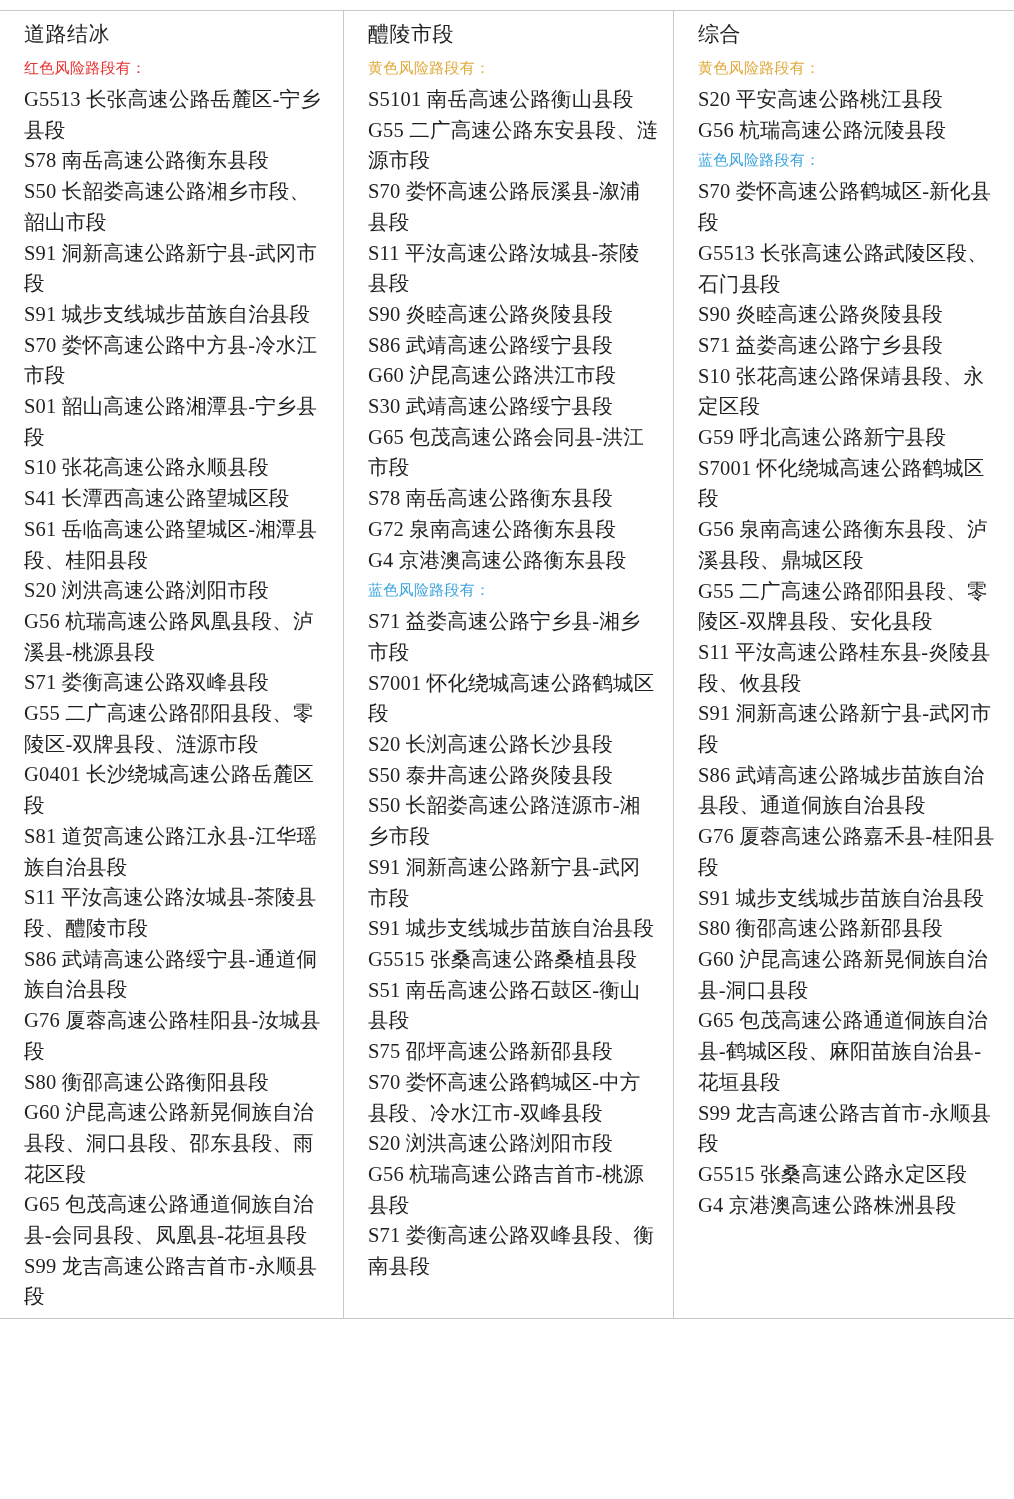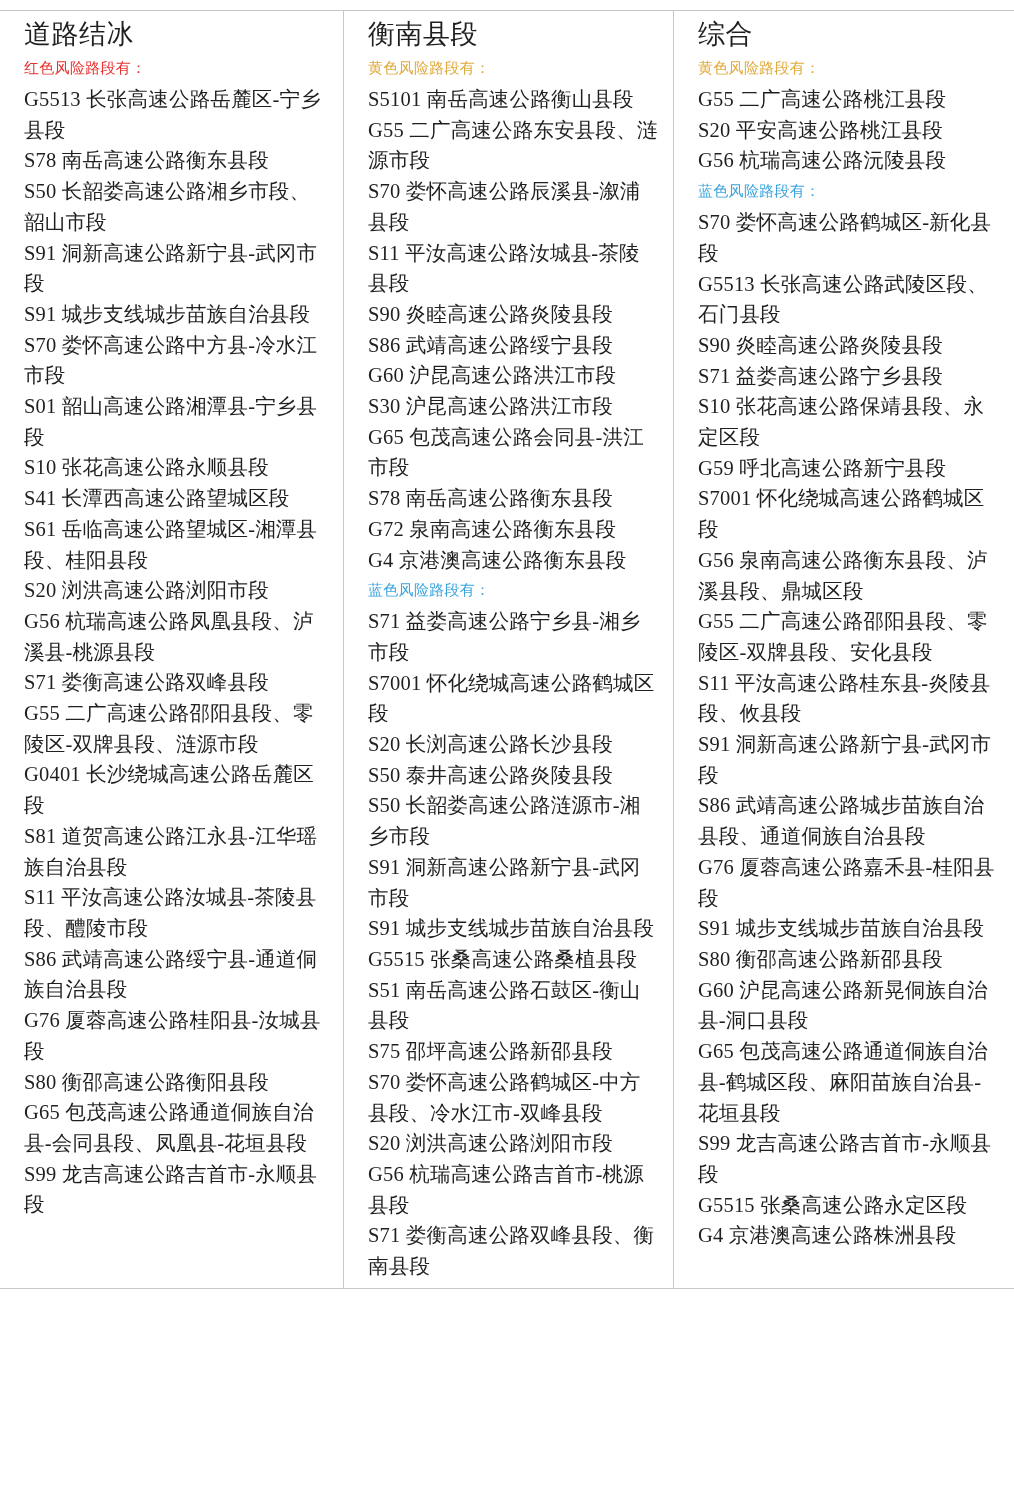--- a/index.html
+++ b/index.html
@@ -34,21 +34,21 @@
     border-right: 1px solid #c8c8c8;
   }
   .col:last-child {
     border-right: none;
   }
   .col-0 { width: 344px; }
   .col-1 { width: 330px; }
   .col-2 { width: 340px; }
 
   .col-title {
-    font-size: 27px;
+    font-size: 21px;
     line-height: 30px;
     color: #1f1f1f;
     margin-bottom: 4px;
     letter-spacing: 0.5px;
   }
   .risk-head {
     font-size: 15px;
     line-height: 31px;
     letter-spacing: 0.3px;
   }
@@ -89,35 +89,36 @@
       <div class="entry">S20 浏洪高速公路浏阳市段</div>
       <div class="entry">G56 杭瑞高速公路凤凰县段、泸溪县-桃源县段</div>
       <div class="entry">S71 娄衡高速公路双峰县段</div>
       <div class="entry">G55 二广高速公路邵阳县段、零陵区-双牌县段、涟源市段</div>
       <div class="entry">G0401 长沙绕城高速公路岳麓区段</div>
       <div class="entry">S81 道贺高速公路江永县-江华瑶族自治县段</div>
       <div class="entry">S11 平汝高速公路汝城县-茶陵县段、醴陵市段</div>
       <div class="entry">S86 武靖高速公路绥宁县-通道侗族自治县段</div>
       <div class="entry">G76 厦蓉高速公路桂阳县-汝城县段</div>
       <div class="entry">S80 衡邵高速公路衡阳县段</div>
+      <div class="entry">G60 沪昆高速公路新晃侗族自治县段、洞口县段、邵东县段、雨花区段</div>
       <div class="entry">G65 包茂高速公路通道侗族自治县-会同县段、凤凰县-花垣县段</div>
       <div class="entry">S99 龙吉高速公路吉首市-永顺县段</div>
     </div>
 
     <div class="col col-1">
-      <div class="col-title">衡南县段</div>
+      <div class="col-title">醴陵市段</div>
       <div class="risk-head risk-yellow"><span>黄色风险路段</span><span class="suffix">有：</span></div>
       <div class="entry">S5101 南岳高速公路衡山县段</div>
       <div class="entry">G55 二广高速公路东安县段、涟源市段</div>
       <div class="entry">S70 娄怀高速公路辰溪县-溆浦县段</div>
       <div class="entry">S11 平汝高速公路汝城县-茶陵县段</div>
       <div class="entry">S90 炎睦高速公路炎陵县段</div>
       <div class="entry">S86 武靖高速公路绥宁县段</div>
       <div class="entry">G60 沪昆高速公路洪江市段</div>
-      <div class="entry">S30 沪昆高速公路洪江市段</div>
+      <div class="entry">S30 武靖高速公路绥宁县段</div>
       <div class="entry">G65 包茂高速公路会同县-洪江市段</div>
       <div class="entry">S78 南岳高速公路衡东县段</div>
       <div class="entry">G72 泉南高速公路衡东县段</div>
       <div class="entry">G4 京港澳高速公路衡东县段</div>
       <div class="risk-head risk-blue"><span>蓝色风险路段</span><span class="suffix">有：</span></div>
       <div class="entry">S71 益娄高速公路宁乡县-湘乡市段</div>
       <div class="entry">S7001 怀化绕城高速公路鹤城区段</div>
       <div class="entry">S20 长浏高速公路长沙县段</div>
       <div class="entry">S50 泰井高速公路炎陵县段</div>
       <div class="entry">S50 长韶娄高速公路涟源市-湘乡市段</div>
@@ -128,21 +129,20 @@
       <div class="entry">S75 邵坪高速公路新邵县段</div>
       <div class="entry">S70 娄怀高速公路鹤城区-中方县段、冷水江市-双峰县段</div>
       <div class="entry">S20 浏洪高速公路浏阳市段</div>
       <div class="entry">G56 杭瑞高速公路吉首市-桃源县段</div>
       <div class="entry">S71 娄衡高速公路双峰县段、衡南县段</div>
     </div>
 
     <div class="col col-2">
       <div class="col-title">综合</div>
       <div class="risk-head risk-yellow"><span>黄色风险路段</span><span class="suffix">有：</span></div>
-      <div class="entry">G55 二广高速公路桃江县段</div>
       <div class="entry">S20 平安高速公路桃江县段</div>
       <div class="entry">G56 杭瑞高速公路沅陵县段</div>
       <div class="risk-head risk-blue"><span>蓝色风险路段</span><span class="suffix">有：</span></div>
       <div class="entry">S70 娄怀高速公路鹤城区-新化县段</div>
       <div class="entry">G5513 长张高速公路武陵区段、石门县段</div>
       <div class="entry">S90 炎睦高速公路炎陵县段</div>
       <div class="entry">S71 益娄高速公路宁乡县段</div>
       <div class="entry">S10 张花高速公路保靖县段、永定区段</div>
       <div class="entry">G59 呼北高速公路新宁县段</div>
       <div class="entry">S7001 怀化绕城高速公路鹤城区段</div>

